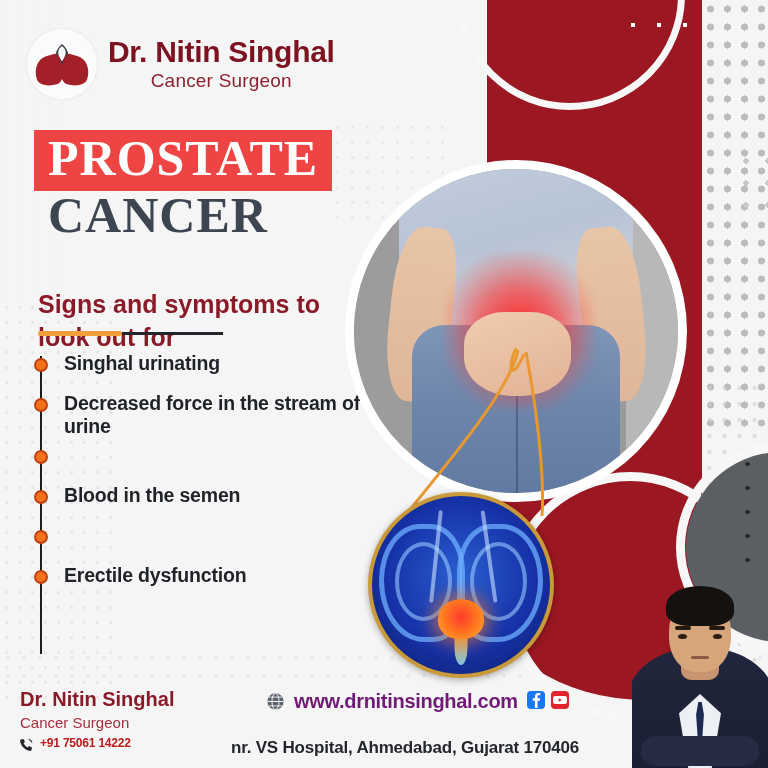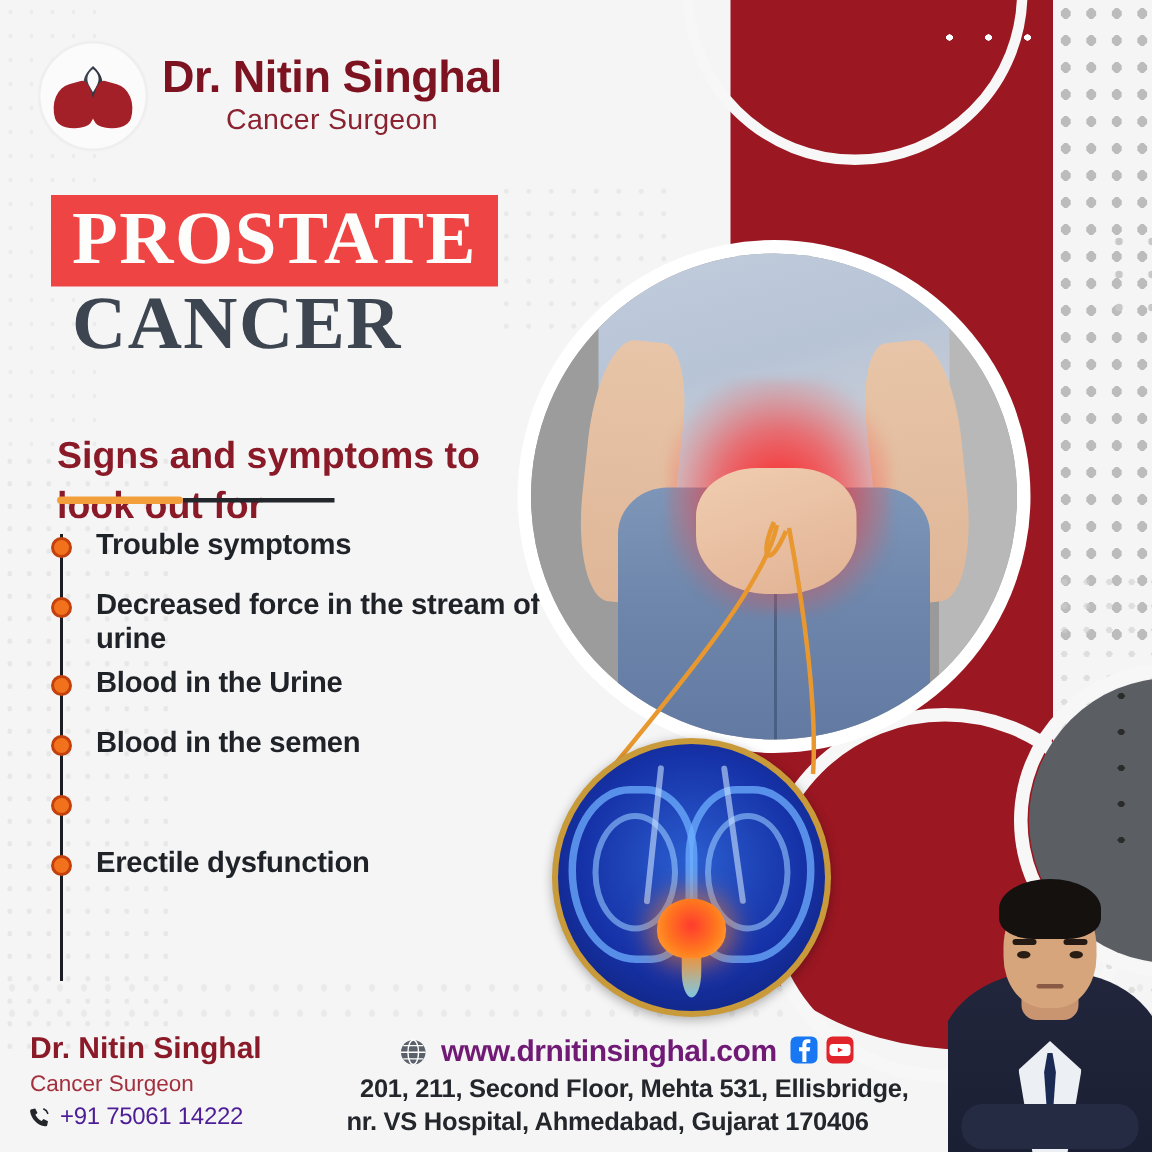--- a/index.html
+++ b/index.html
@@ -291,21 +291,21 @@
   }
   .doc-arms {
     position:absolute; left:50%; bottom:2px; transform:translateX(-50%);
     width:118px; height:30px; background:#262b44; border-radius:14px;
   }
 
   
   .footer { position:absolute; left:0; top:688px; width:768px; height:80px; }
   .f-name { position:absolute; left:20px; top:0; font-size:20px; font-weight:bold; color:#8B1A28; }
   .f-role { position:absolute; left:20px; top:26px; font-size:15px; color:#A3303C; }
-  .f-phone { position:absolute; left:40px; top:48px; font-size:16px; font-weight:normal; color:#4c1d95; letter-spacing:-.2px; }
+  .f-phone { position:absolute; left:40px; top:48px; font-size:12px; font-weight:bold; color:#b91c1c; letter-spacing:-.2px; }
   .f-phone-icon { position:absolute; left:18px; top:49px; width:16px; height:16px; }
   .f-globe { position:absolute; left:266px; top:4px; width:19px; height:19px; }
   .f-web { position:absolute; left:294px; top:2px; font-size:20px; font-weight:bold; color:#701a75; letter-spacing:-.3px; }
   .f-social { position:absolute; left:527px; top:3px; display:flex; gap:6px; }
   .f-soc { width:18px; height:18px; border-radius:4px; display:flex; align-items:center; justify-content:center; }
   .f-fb { background:#1877F2; }
   .f-yt { background:#E1232B; }
   .f-addr1 { position:absolute; left:240px; top:28px; font-size:17px; font-weight:bold; color:#23262b; letter-spacing:-.2px; }
   .f-addr2 { position:absolute; left:231px; top:50px; font-size:17px; font-weight:bold; color:#23262b; letter-spacing:-.2px; }
 </style>
@@ -353,29 +353,28 @@
   <div class="subtitle">Signs and symptoms to look out for</div>
   <div class="divider">
     <div class="d-orange"></div>
     <div class="d-dark"></div>
   </div>
 
   <div class="list">
     <div class="vline"></div>
     <div class="item">
       <span class="dot"></span>
-      <span class="item-text">Trouble symptoms</span>
+      <span class="item-text">Singhal urinating</span>
     </div>
     <div class="item">
       <span class="dot"></span>
       <span class="item-text">Decreased force in the stream of urine</span>
     </div>
     <div class="item">
       <span class="dot"></span>
-      <span class="item-text">Blood in the Urine</span>
     </div>
     <div class="item">
       <span class="dot"></span>
       <span class="item-text">Blood in the semen</span>
     </div>
     <div class="item">
       <span class="dot"></span>
     </div>
     <div class="item">
       <span class="dot"></span>
@@ -455,17 +454,16 @@
           </svg>
       </span>
       <span class="f-soc f-yt">
         <svg viewBox="0 0 18 18" width="18" height="18">
             <rect x="2" y="5" width="14" height="8" rx="2.3" fill="#fff"></rect>
             <path d="M7.6 7.3 L11 9 L7.6 10.7 Z" fill="#E1232B"></path>
           </svg>
       </span>
     </div>
 
-    <div class="f-addr1">201, 211, Second Floor, Mehta 531, Ellisbridge,</div>
     <div class="f-addr2">nr. VS Hospital, Ahmedabad, Gujarat 170406</div>
   </div>
 
 </div>
 
 </body></html>

